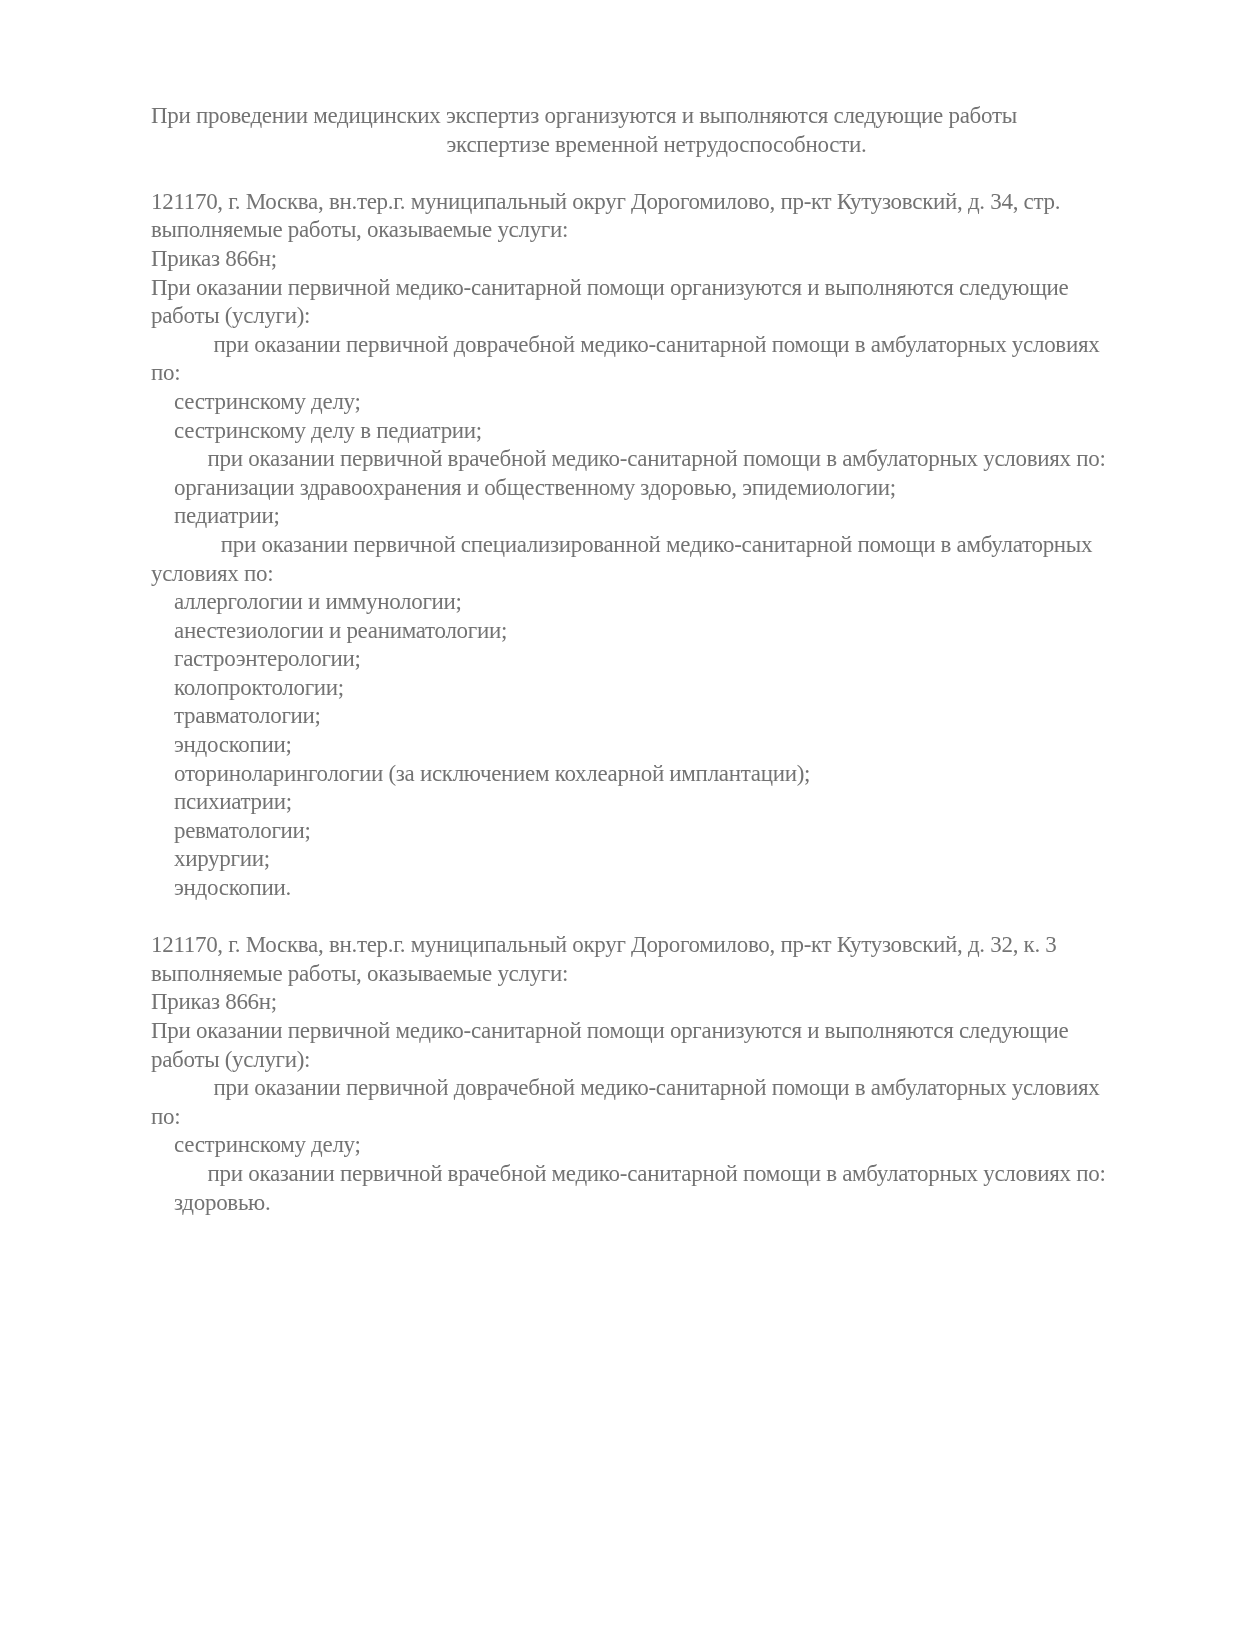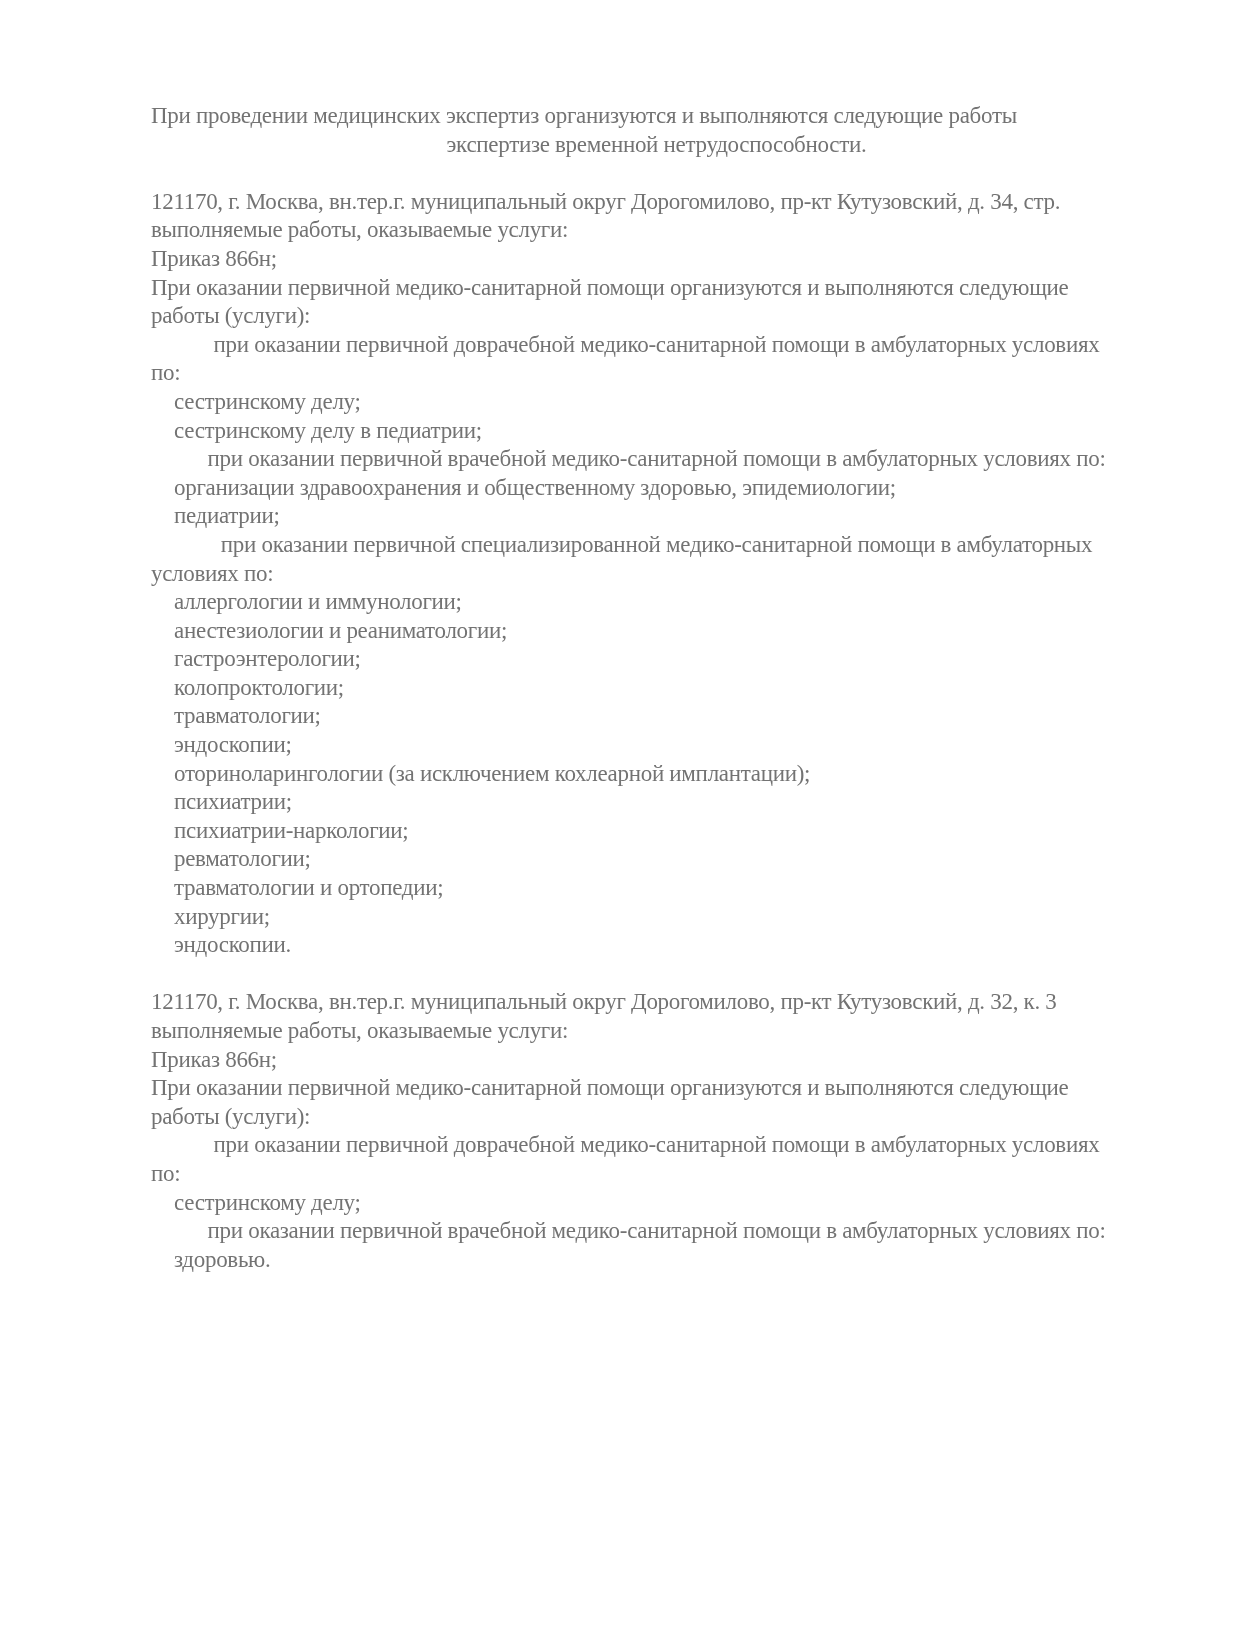--- a/index.html
+++ b/index.html
@@ -39,23 +39,21 @@
       <span class="line i1">при оказании первичной специализированной медико-санитарной помощи в амбулаторных</span>
       <span class="line">условиях по:</span>
       <span class="line i2">аллергологии и иммунологии;</span>
       <span class="line i2">анестезиологии и реаниматологии;</span>
       <span class="line i2">гастроэнтерологии;</span>
       <span class="line i2">колопроктологии;</span>
       <span class="line i2">травматологии;</span>
       <span class="line i2">эндоскопии;</span>
       <span class="line i2">оториноларингологии (за исключением кохлеарной имплантации);</span>
       <span class="line i2">психиатрии;</span>
-      <span class="line i2">психиатрии-наркологии;</span>
       <span class="line i2">ревматологии;</span>
-      <span class="line i2">травматологии и ортопедии;</span>
       <span class="line i2">хирургии;</span>
       <span class="line i2">эндоскопии.</span>
     </div>
     <div class="blank"></div>
     <div>
       <span class="line">121170, г. Москва, вн.тер.г. муниципальный округ Дорогомилово, пр-кт Кутузовский, д. 32, к. 3</span>
       <span class="line">выполняемые работы, оказываемые услуги:</span>
       <span class="line">Приказ 866н;</span>
       <span class="line">При оказании первичной медико-санитарной помощи организуются и выполняются следующие</span>
       <span class="line">работы (услуги):</span>

